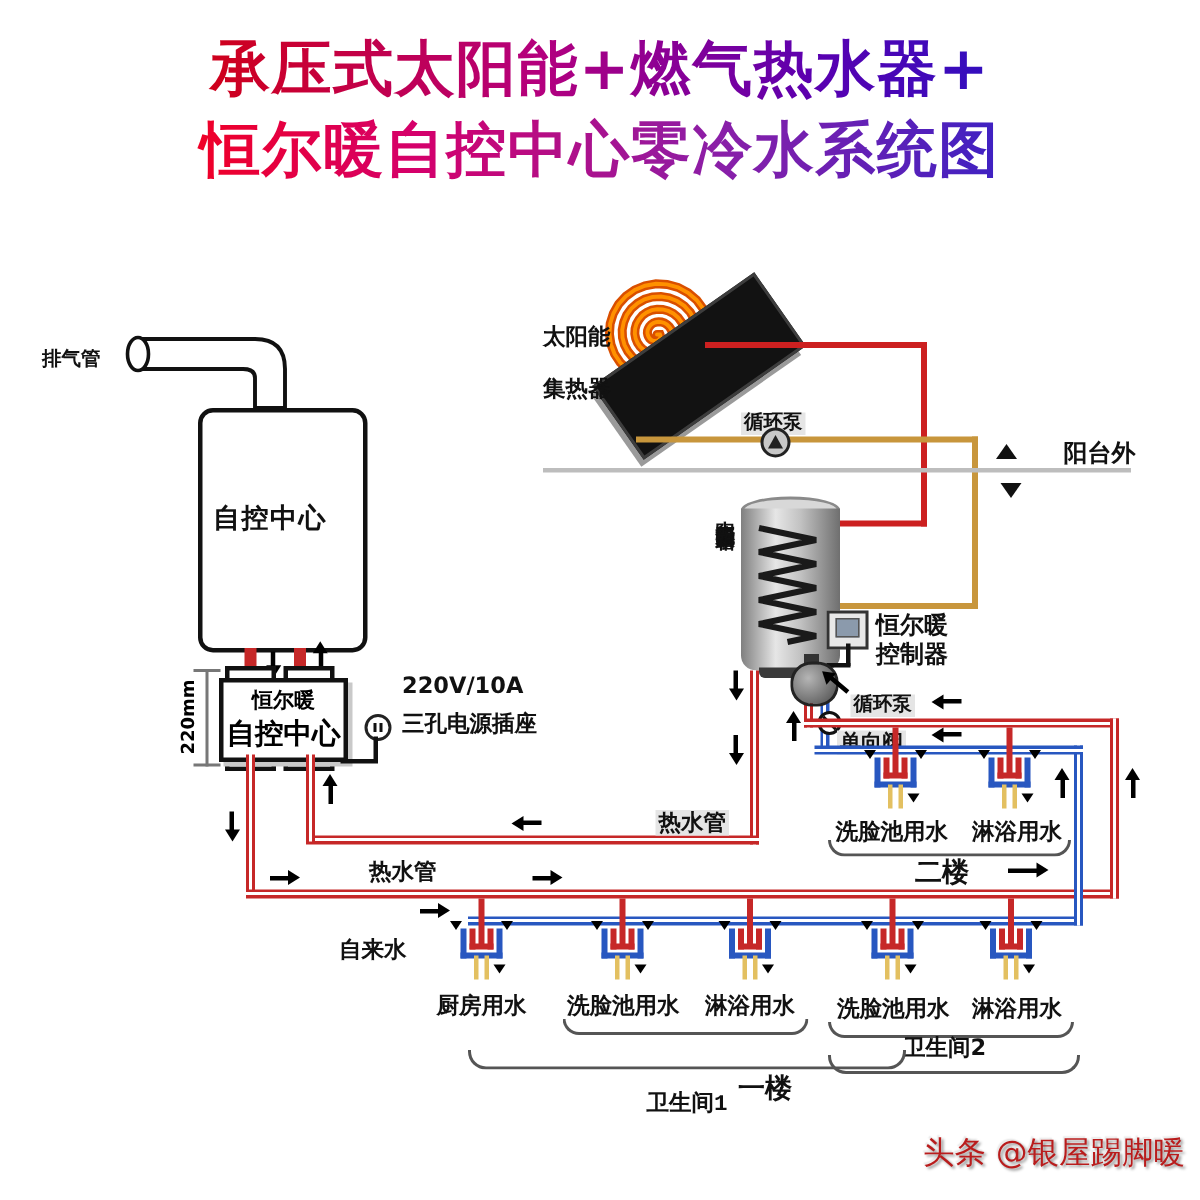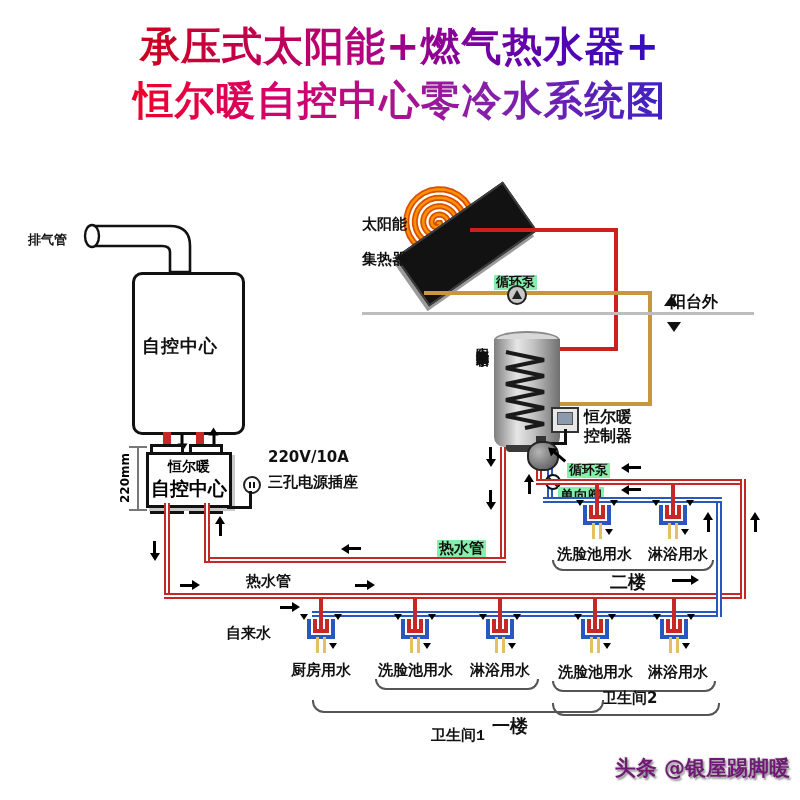--- a/index.html
+++ b/index.html
@@ -6,21 +6,21 @@
   #stage{position:relative;width:800px;height:788px;background:#fff;overflow:hidden;
          font-family:"DejaVu Sans",sans-serif;}
   
   .title-line{position:absolute;left:0;width:100%;text-align:center;font-weight:bold;
     font-size:40px;letter-spacing:1px;line-height:52px;
     -webkit-background-clip:text;background-clip:text;color:transparent;}
   #title1{top:20px;background-image:linear-gradient(90deg,#d60000 10%,#b4007e 45%,#5a00b0 68%,#1818c8 92%);}
   #title2{top:74px;background-image:linear-gradient(90deg,#ff0000 6%,#d4006c 35%,#8a1fa8 60%,#2222cc 92%);}
   
   .lbl{position:absolute;font-weight:bold;color:#111;white-space:nowrap;font-size:15px;line-height:1.15;}
-  .bgw{background:#86efac;padding:0 2px;}
+  .bgw{background:#e5e5e5;padding:0 2px;}
   
   .ph-r{position:absolute;height:6px;background:linear-gradient(180deg,#c62828 0,#c62828 2px,#fff 2px,#fff 4px,#c62828 4px,#c62828 6px);}
   .pv-r{position:absolute;width:6px;background:linear-gradient(90deg,#c62828 0,#c62828 2px,#fff 2px,#fff 4px,#c62828 4px,#c62828 6px);}
   .ph-b{position:absolute;height:6px;background:linear-gradient(180deg,#2857c0 0,#2857c0 2px,#fff 2px,#fff 4px,#2857c0 4px,#2857c0 6px);}
   .pv-b{position:absolute;width:6px;background:linear-gradient(90deg,#2857c0 0,#2857c0 2px,#fff 2px,#fff 4px,#2857c0 4px,#2857c0 6px);}
   .ph-s{position:absolute;height:4px;background:#cc2020;}
   .pv-s{position:absolute;width:4px;background:#cc2020;}
   .ph-g{position:absolute;height:4px;background:#c8963c;}
   .pv-g{position:absolute;width:4px;background:#c8963c;}
   .wire{position:absolute;background:#111;}
@@ -67,21 +67,21 @@
   .fx .ru{position:absolute;left:9px;top:20px;width:8px;height:10px;border:4px solid #c62828;border-top:none;}
   .fx .y1{position:absolute;left:12px;top:38px;width:3px;height:16px;background:#e3c061;}
   .fx .y2{position:absolute;left:19px;top:38px;width:3px;height:16px;background:#e3c061;}
   .fx .m1{left:-4px;top:15px;}
   .fx .m2{right:-4px;top:15px;}
   .fx .m3{left:25px;top:44px;}
   
   .arc{position:absolute;height:9px;border-bottom:2.5px solid #555;border-left:2px solid #555;border-right:2px solid #555;
     border-radius:0 0 12px 12px;}
   .vert-label{position:absolute;writing-mode:vertical-rl;text-orientation:upright;font-weight:bold;font-size:13px;color:#111;letter-spacing:1px;}
-  #watermark{position:absolute;right:10px;top:754px;font-size:21px;font-weight:bold;color:#701a75;
+  #watermark{position:absolute;right:10px;top:754px;font-size:21px;font-weight:normal;color:#b91c1c;
     text-shadow:1.5px 1.5px 2px #8f8f8f,-1px -1px 1px #e8e8e8;}
   #dim-text{position:absolute;left:94px;top:471px;width:62px;text-align:center;font-size:12px;font-weight:bold;transform:rotate(-90deg);}
   .gray-line{position:absolute;background:#bdbdbd;}
   svg{position:absolute;overflow:visible;}
 </style>
 </head>
 <body>
 
 <div id="stage">
 
@@ -103,21 +103,21 @@
   <div class="pv-g" style="left:648px;top:291px;height:114px;"></div>
   <div class="ph-g" style="left:552px;top:402px;width:100px;"></div>
 
   <div class="lbl bgw" style="left:494px;top:275px;font-size:13px;">循环泵</div>
   <div class="pumpball" style="left:507px;top:285px;">
       <div class="tri"></div>
     </div>
 
   <div class="gray-line" style="left:362px;top:312px;width:392px;height:3px;"></div>
   <div class="tri-up" style="left:664px;top:296px;"></div>
-  <div class="lbl" style="left:670px;top:293px;font-size:16px;">阳台外</div>
+  <div class="lbl" style="left:709px;top:293px;font-size:16px;">阳台外</div>
   <div class="tri-down" style="left:667px;top:322px;"></div>
 
   <svg style="left:78px;top:206px;" width="130" height="72" viewBox="0 0 130 72">
     <path d="M14,20 H92 Q112,20 112,40 V66 H92 V46 Q92,40 84,40 H14 Z" fill="#fff" stroke="#111" stroke-width="2.6"></path>
     <ellipse cx="14" cy="30" rx="7" ry="11" fill="#fff" stroke="#111" stroke-width="2.4"></ellipse>
   </svg>
   <div class="lbl" style="left:28px;top:233px;font-size:13px;text-align:right;">排气管</div>
   <div id="gas-heater"></div>
   <div class="lbl" style="left:142px;top:336px;font-size:18px;letter-spacing:1px;">自控中心</div>
 

